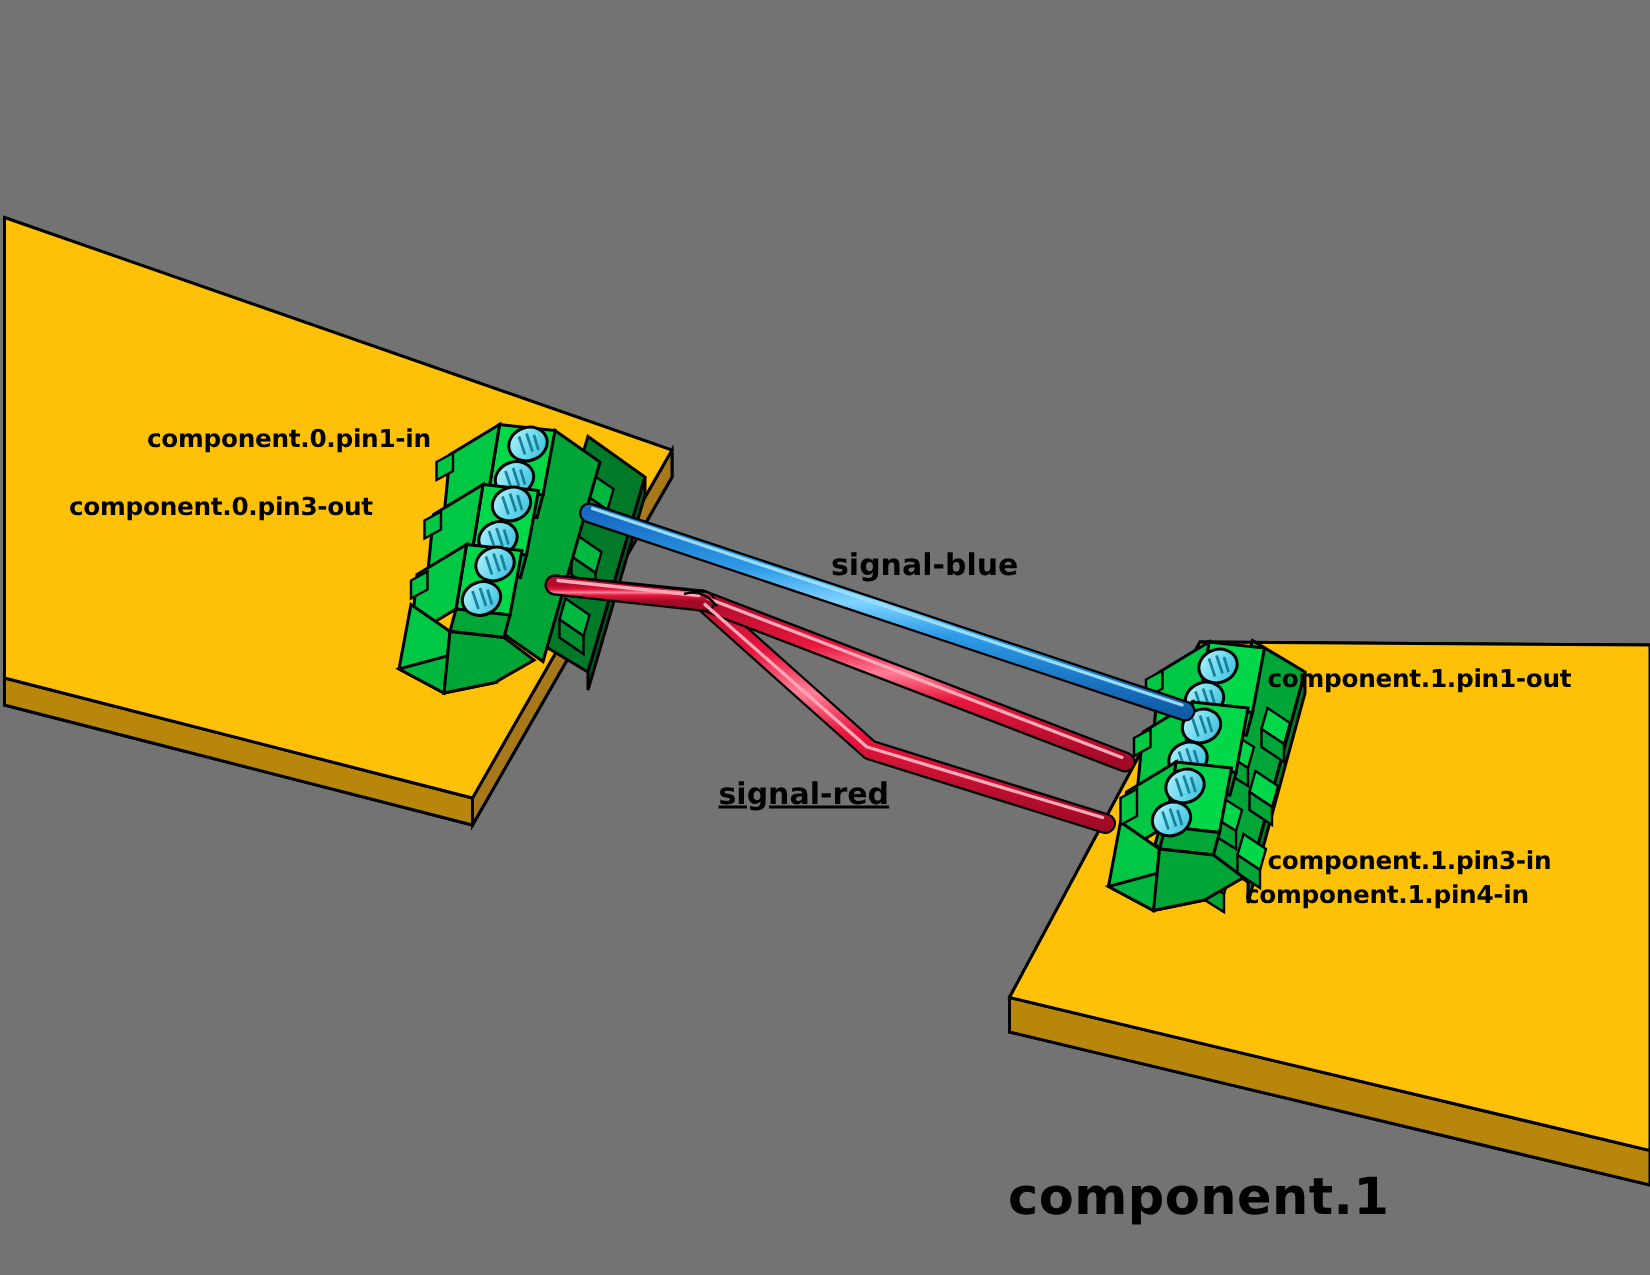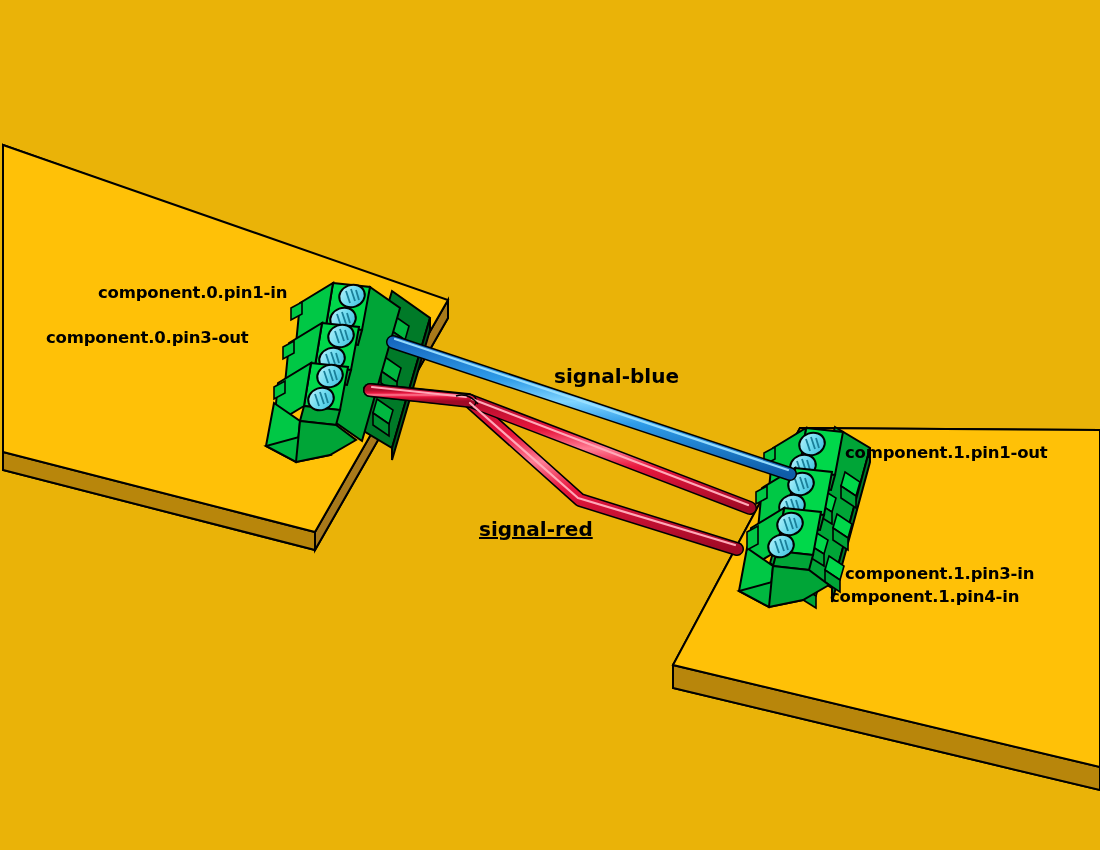--- a/index.html
+++ b/index.html
@@ -4,21 +4,21 @@
 <style>
   html, body {
     margin: 0;
     padding: 0;
     background: #ffffff;
   }
   #stage {
     position: relative;
     width: 1100px;
     height: 850px;
-    background: #eab308;
+    background: #737373;
     overflow: hidden;
     font-family: "DejaVu Sans", sans-serif;
   }
   #scene {
     position: absolute;
     left: 0;
     top: 0;
     width: 1100px;
     height: 850px;
   }
@@ -306,16 +306,17 @@
 
     <div class="pin-label" style="left:845px; top:564px;">component.1.pin3-in</div>
 
     <div class="pin-label" style="left:830px; top:564px;margin-top:23px;">component.1.pin4-in</div>
 
     <div class="wire-label" style="left:554px; top:364px;">signal-blue</div>
 
     <div class="wire-label" style="left:479px; top:517px;text-decoration:underline;">signal-red</div>
 
 
+    <div class="board-label" style="left:672px; top:778px;">component.1</div>
 
   </div>
 
 </div>
 
 </body></html>

